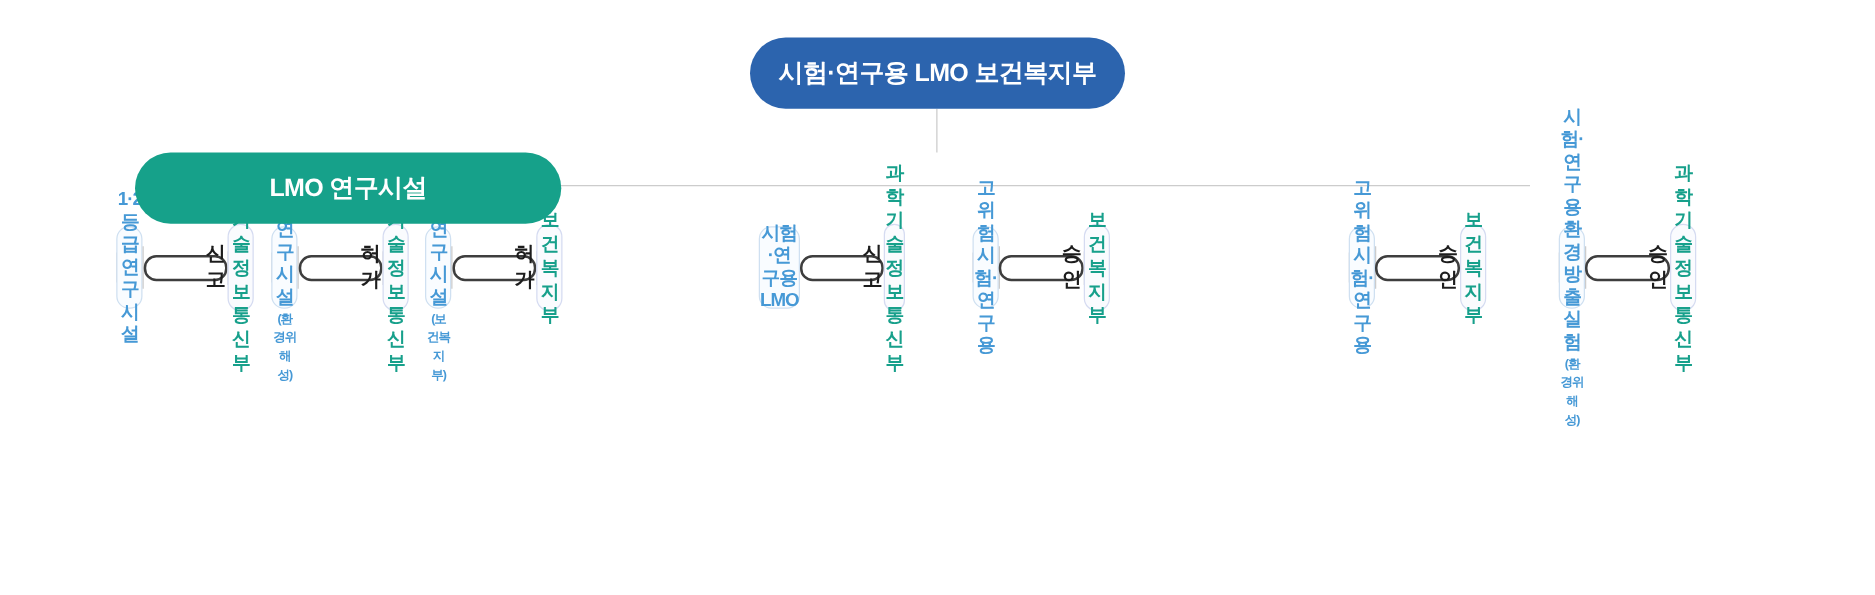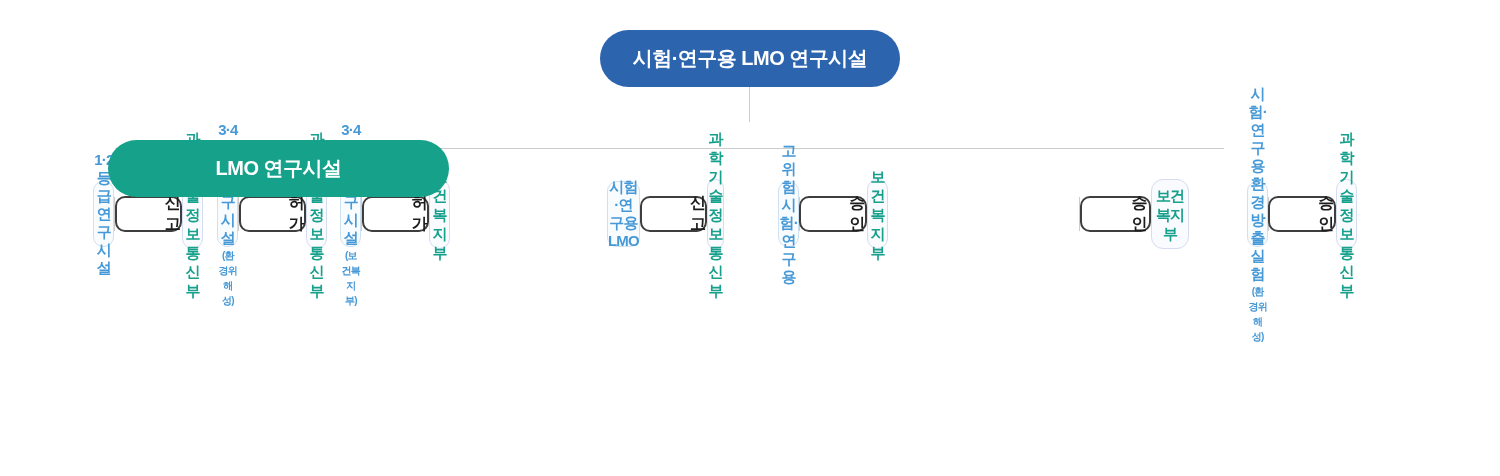--- a/index.html
+++ b/index.html
@@ -13,21 +13,21 @@
   .hline{height:1px;}
   
   .root-pill{
     position:absolute;left:600px;top:30px;width:300px;height:57px;
     background:#2c64ae;border-radius:29px;z-index:2;
     display:flex;align-items:center;justify-content:center;
     color:#ffffff;font-size:20px;font-weight:bold;letter-spacing:-0.5px;
   }
   
   .branch-pill{
-    position:absolute;top:140px;height:57px;background:#16a18a;border-radius:29px;z-index:2;
+    position:absolute;top:122px;height:57px;background:#16a18a;border-radius:29px;z-index:2;
     display:flex;align-items:center;justify-content:center;
     color:#ffffff;font-size:20px;font-weight:bold;letter-spacing:-0.5px;
   }
   .pill-a{left:108px;width:341px;}
   .pill-b{left:622px;width:256px;}
   .pill-c{left:1096px;width:256px;}
   
   .col{
     position:absolute;top:179px;width:110px;
     display:flex;flex-direction:row;align-items:center;
@@ -38,42 +38,42 @@
   .box{box-sizing:border-box;width:110px;display:flex;flex-direction:column;
        align-items:center;justify-content:center;text-align:center;}
   .category-box{
     height:66px;background:#f9fcff;border:1px solid #cfe0f1;border-radius:10px;
     color:#4699d6;font-size:15px;font-weight:bold;line-height:18px;letter-spacing:-0.8px;
   }
   .category-box .main{white-space:pre-line;}
   .category-box .sub{font-size:10px;line-height:15px;margin-top:1px;}
   .category-box .sub:empty{display:none;}
   .action-box{
-    height:36px;background:#ffffff;border:2px solid #3e3e3e;border-radius:10px;
+    height:21px;background:#ffffff;border:2px solid #3e3e3e;border-radius:10px;
     color:#1c1c1c;font-size:16px;font-weight:bold;letter-spacing:-0.5px;padding-left:48px;
   }
   .ministry-box{
     height:70px;background:#fafbfe;border:1px solid #d5dbf1;border-radius:12px;
     color:#17a08b;font-size:15px;font-weight:bold;line-height:19px;letter-spacing:-0.8px;
     white-space:pre-line;
   }
   .c0{left:93px;}  .c1{left:217px;} .c2{left:340px;}
   .c3{left:607px;} .c4{left:778px;}
   .c5{left:1079px;}.c6{left:1247px;}
 </style>
 </head>
 <body>
 
 <div class="canvas">
 
   <div class="line vline" style="left:749px;top:87px;height:35px;"></div>
   <div class="line hline" style="left:279px;top:148px;width:945px;"></div>
 
   <div class="root-pill">
-    <span>시험·연구용 LMO 연구시설</span>
+    <span>시험·연구용 LMO 보건복지부</span>
   </div>
 
   <div class="branch-pill pill-a">
     <span>LMO 연구시설</span>
   </div>
 
   <div class="col c0">
     <div class="drop1"></div>
     <div class="box category-box">
       <span class="main">1·2등급
@@ -146,20 +146,25 @@
     <div class="drop2"></div>
     <div class="box action-box">
       <span>승인</span>
     </div>
     <div class="drop3"></div>
     <div class="box ministry-box">보건복지부</div>
   </div>
 
   <div class="col c5">
     <div class="drop1"></div>
+    <div class="box category-box">
+      <span class="main">고위험 시험·
+연구용</span>
+
+    </div>
     <div class="drop2"></div>
     <div class="box action-box">
       <span>승인</span>
     </div>
     <div class="drop3"></div>
     <div class="box ministry-box">보건복지부</div>
   </div>
 
   <div class="col c6">
     <div class="drop1"></div>

